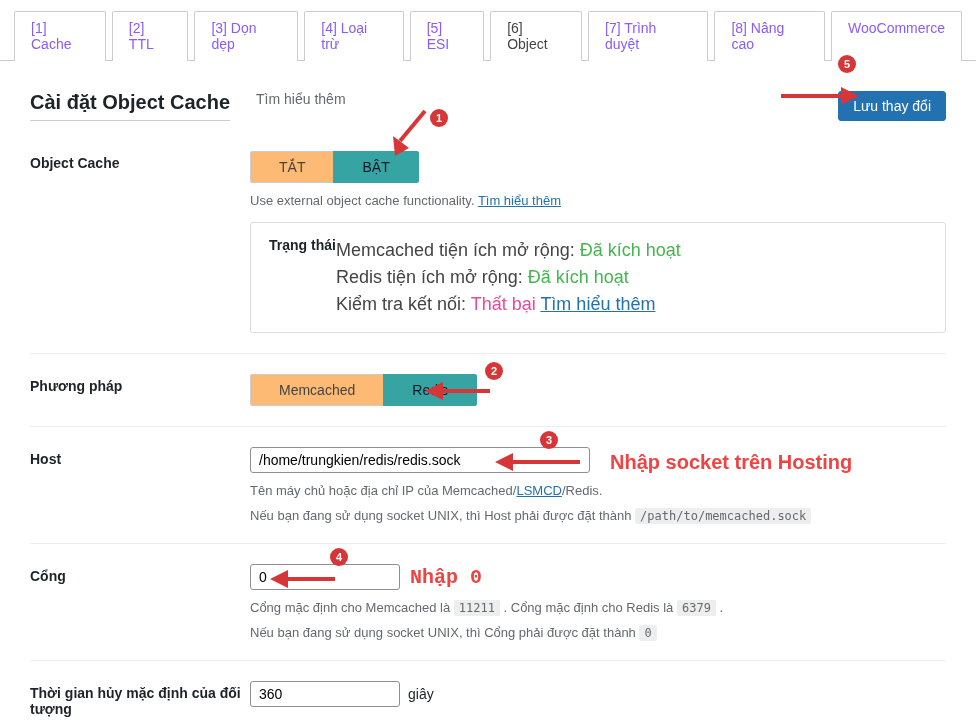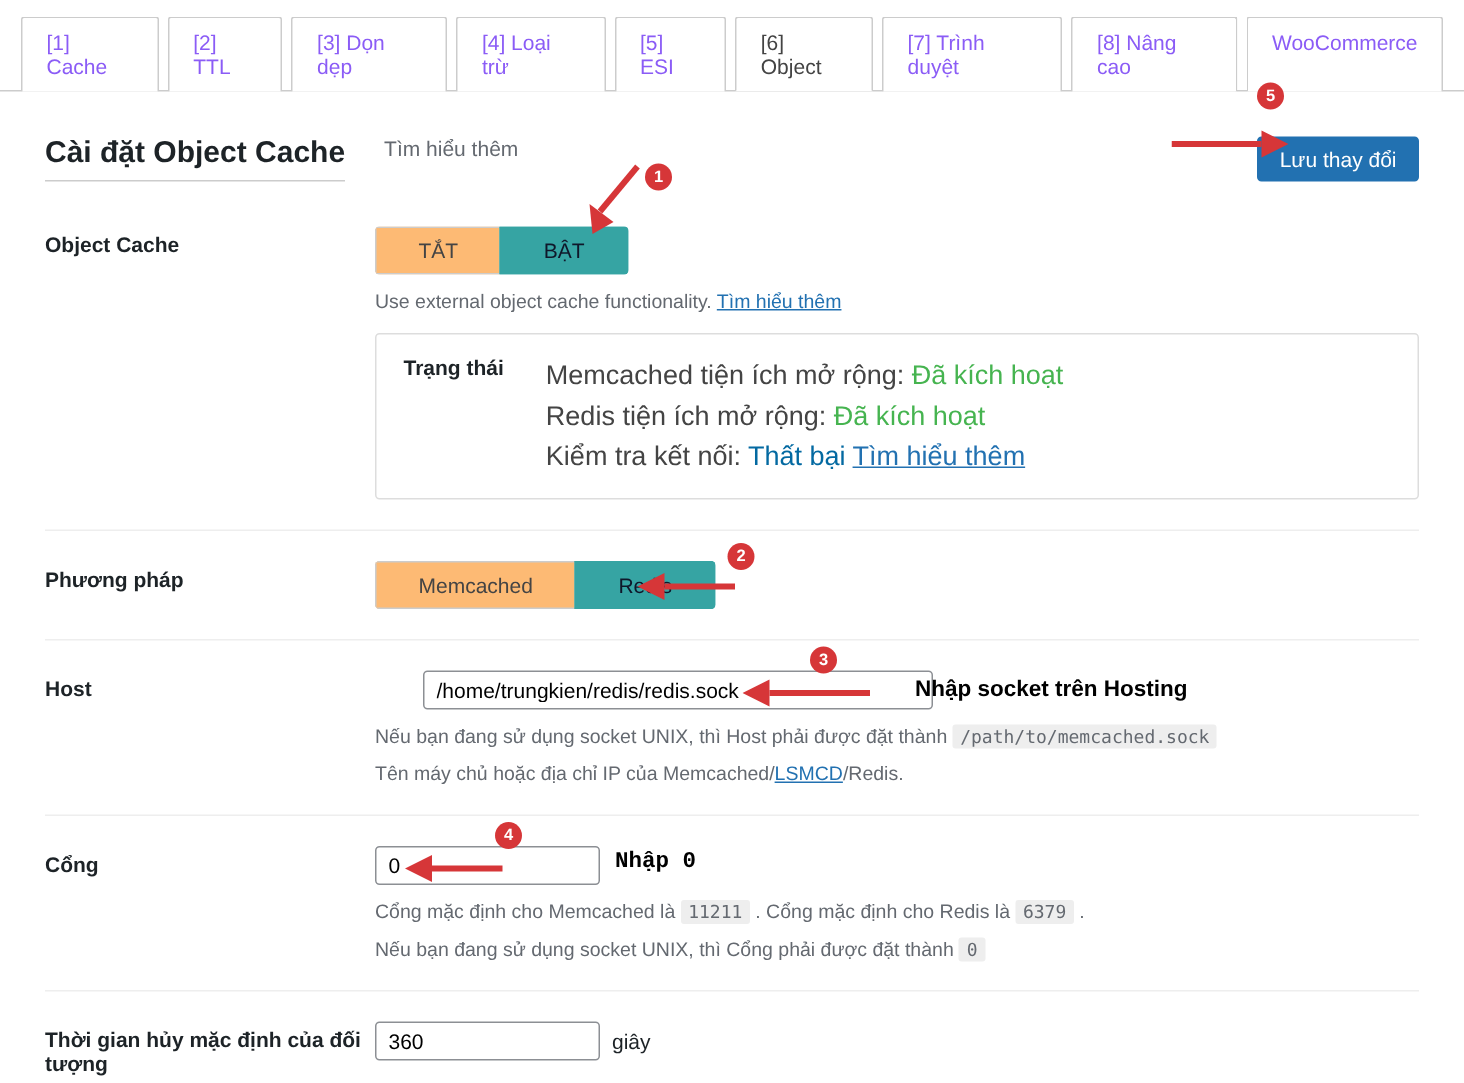--- a/index.html
+++ b/index.html
@@ -28,36 +28,36 @@
 .toggle-group { display: inline-flex; border-radius: 3px; overflow: hidden; }
 .toggle-btn { padding: 7px 28px; font-size: 14px; background: #fdba74; border: 1px solid #ccc; cursor: pointer; }
 .toggle-btn.active { background: #36a4a3; color: #0f172a; border-color: #36a4a3; }
 .toggle-btn:first-child { border-right: none; }
 
 .help-text { margin-top: 10px; font-size: 13px; color: #646970; }
 .help-text a { color: #2271b1; text-decoration: underline; }
 .help-text code { background: #eee; padding: 1px 5px; font-size: 12px; border-radius: 2px; font-family: Consolas, monospace; }
 
 
-.status-box { margin-top: 14px; border: 1px solid #ddd; border-radius: 3px; padding: 14px 18px; display: flex; gap: 28px; }
+.status-box { margin-top: 14px; border: 1px solid #ddd; border-radius: 3px; padding: 14px 18px; display: flex; }
 .status-label { font-weight: 600; font-size: 14px; color: #1d2327; }
 .status-lines { font-size: 18px; line-height: 1.5; }
 .status-green { color: #46b450; }
-.status-orange { color: #0369a1; }
+.status-orange { color: #ec4899; }
 .status-link { color: #2271b1; text-decoration: underline; }
 
 
-.text-input { width: 340px; padding: 4px 8px; font-size: 14px; border: 1px solid #8c8f94; border-radius: 3px; background: #fff; margin-left: 32px; }
+.text-input { width: 340px; padding: 4px 8px; font-size: 14px; border: 1px solid #8c8f94; border-radius: 3px; background: #fff; }
 .small-input { width: 150px; padding: 4px 8px; font-size: 14px; border: 1px solid #8c8f94; border-radius: 3px; }
 .unit { margin-left: 8px; font-size: 14px; color: #1d2327; }
 
 
 .badge { position: absolute; width: 18px; height: 18px; background: #d63638; color: #fff; border-radius: 50%; font-size: 11px; font-weight: 600; display: flex; align-items: center; justify-content: center; z-index: 5; }
 .arrow-svg { position: absolute; z-index: 4; pointer-events: none; }
-.red-note { position: absolute; color: #000000; font-weight: 700; font-size: 15px; }
+.red-note { position: absolute; color: #ef4444; font-weight: 700; font-size: 20px; }
 </style>
 </head>
 <body>
 
 <div class="tabs">
   <div class="tab">[1] Cache</div>
   <div class="tab">[2] TTL</div>
   <div class="tab">[3] Dọn dẹp</div>
   <div class="tab">[4] Loại trừ</div>
   <div class="tab">[5] ESI</div>
@@ -134,24 +134,24 @@
       <input type="text" class="text-input" value="/home/trungkien/redis/redis.sock" style="">
       
       <div class="badge" style="top:-16px; left:290px;">3</div>
       <svg class="arrow-svg" style="top:3px; left:245px;" width="90" height="24">
         <line x1="85" y1="12" x2="18" y2="12" stroke="#d63638" stroke-width="4"></line>
         <polygon points="18,3 18,21 0,12" fill="#d63638"></polygon>
       </svg>
       <div class="red-note" style="top:4px; left:360px;">Nhập socket trên Hosting</div>
 
       <div class="help-text">
-        <span>Nếu bạn đang sử dụng socket UNIX, thì Host phải được đặt thành </span><code>/path/to/memcached.sock</code>
+        <span>Tên máy chủ hoặc địa chỉ IP của Memcached/</span><a href="#">LSMCD</a><span>/Redis.</span>
       </div>
       <div class="help-text">
-        <span>Tên máy chủ hoặc địa chỉ IP của Memcached/</span><a href="#">LSMCD</a><span>/Redis.</span>
+        <span>Nếu bạn đang sử dụng socket UNIX, thì Host phải được đặt thành </span><code>/path/to/memcached.sock</code>
       </div>
     </div>
   </div>
 
   <div class="row">
     <div class="row-label">Cổng</div>
     <div class="row-body">
       <input type="text" class="small-input" value="0" style="">
       
       <div class="badge" style="top:-16px; left:80px;">4</div>

